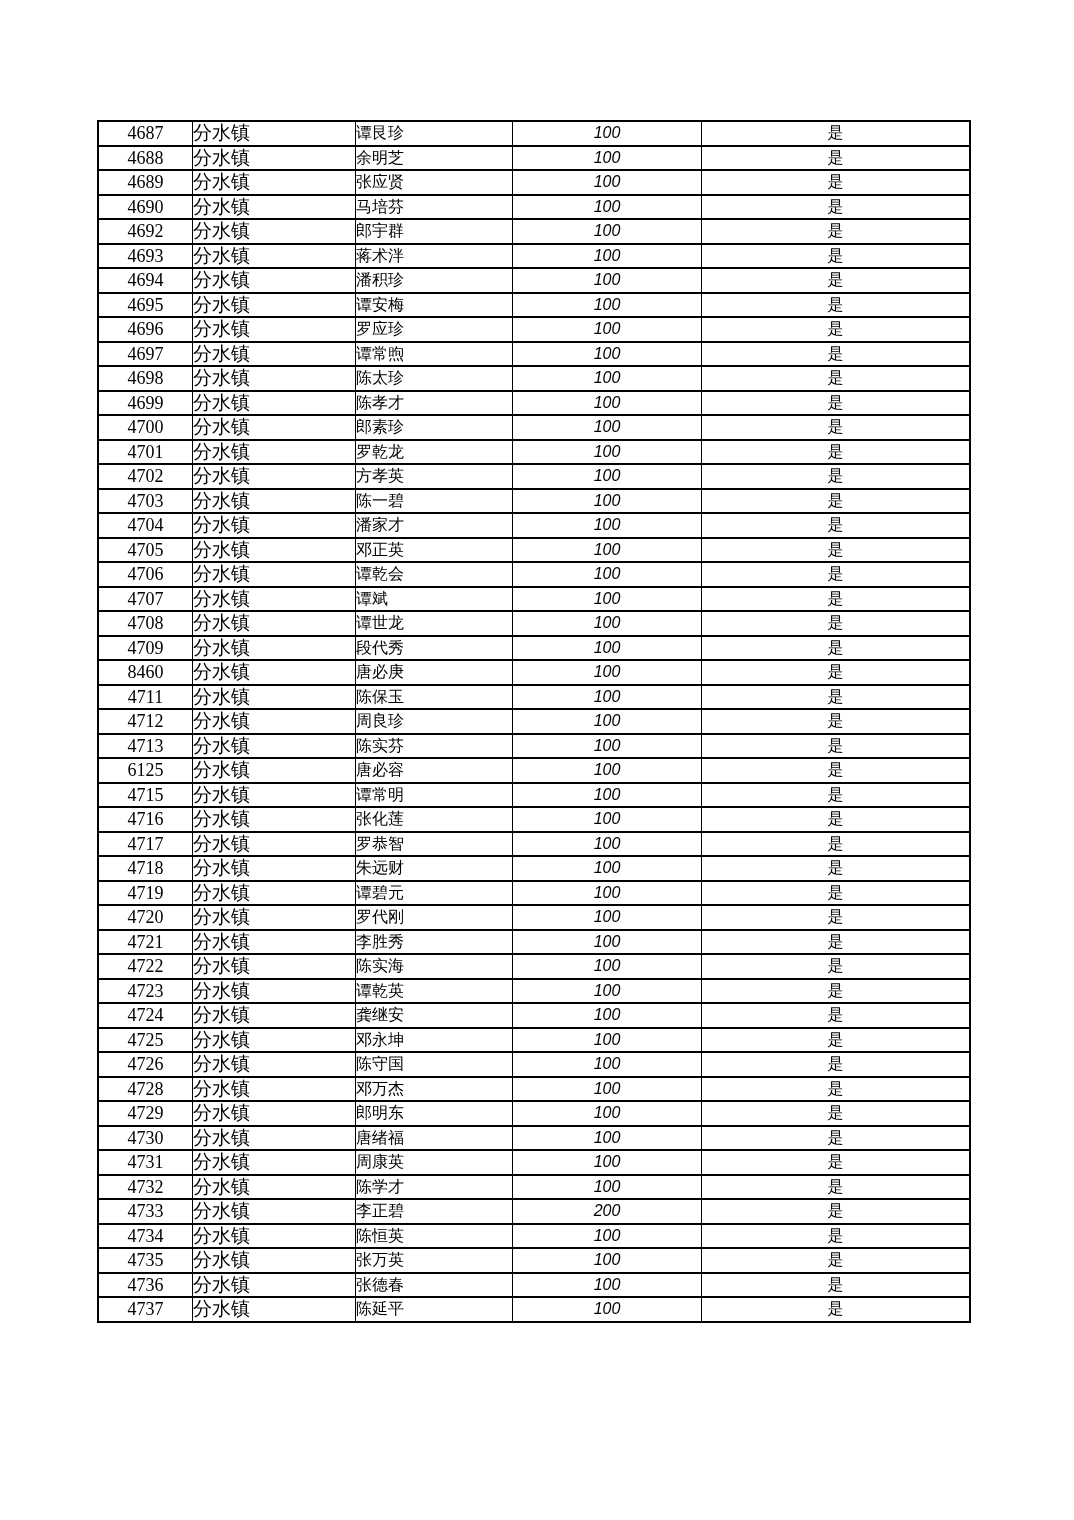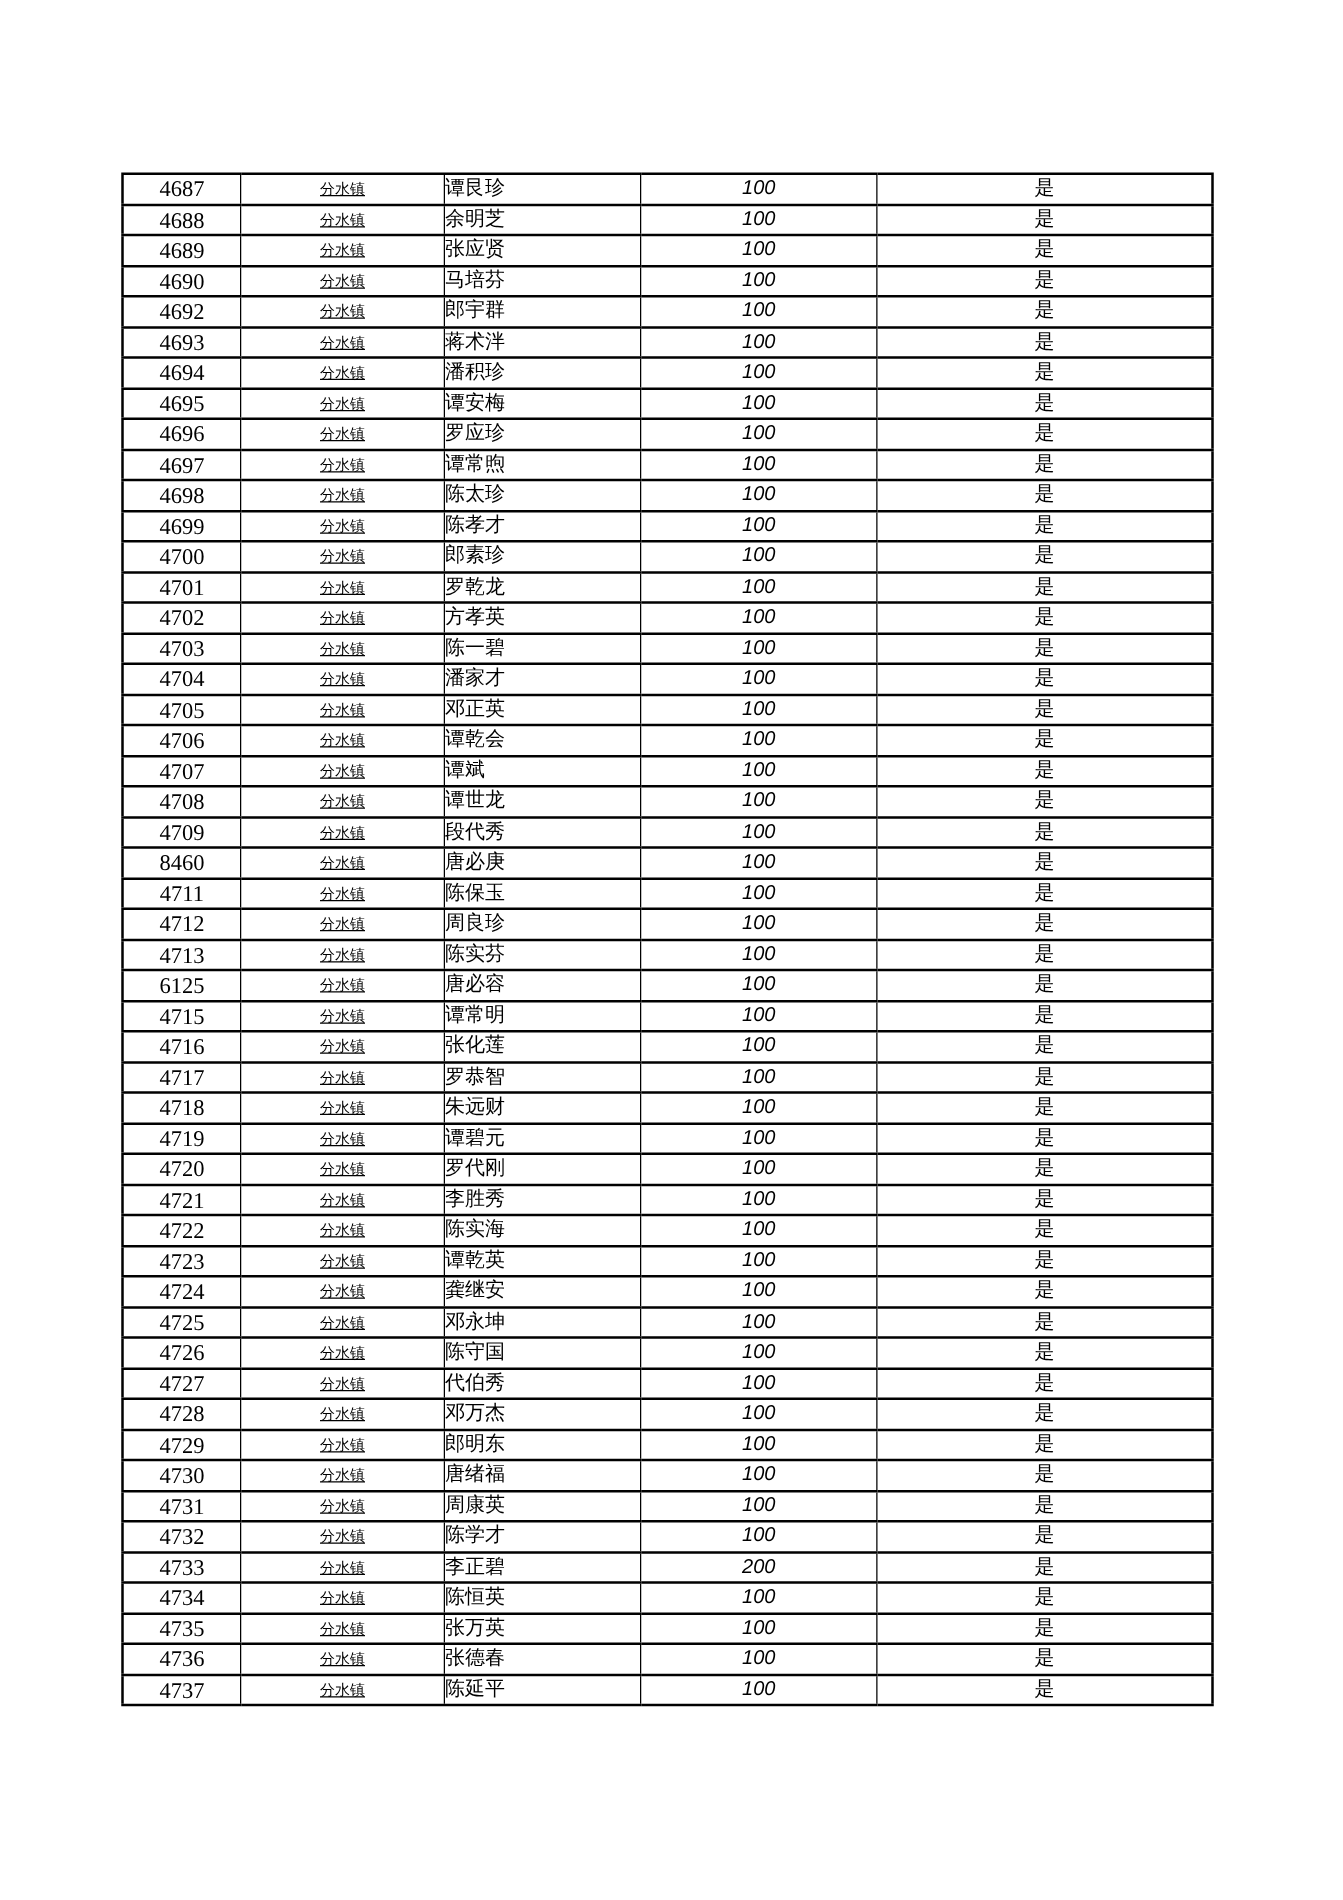--- a/index.html
+++ b/index.html
@@ -12,21 +12,21 @@
     width: 1074px;
     height: 1520px;
     background: #ffffff;
     overflow: hidden;
     font-family: "Liberation Serif", "DejaVu Serif", serif;
     color: #000000;
   }
   table.grid {
     position: absolute;
     left: 97px;
-    top: 138px;
+    top: 120px;
     width: 866px;
     border-collapse: collapse;
     table-layout: fixed;
     border: 2px solid #000000;
   }
   table.grid td {
     border-left: 1px solid #000000;
     border-right: 1px solid #000000;
     border-top: 2px solid #000000;
     border-bottom: 2px solid #000000;
@@ -38,24 +38,23 @@
     line-height: 22.5px;
   }
   td.col-id {
     width: 93px;
     text-align: center;
     font-size: 18px;
     font-family: "Liberation Serif", "DejaVu Serif", serif;
   }
   td.col-town {
     width: 162px;
-    text-align: center;
+    text-align: left;
     padding-left: 5px;
-    font-size: 12px;
-    text-decoration: underline;
+    font-size: 19px;
   }
   td.col-name {
     width: 156px;
     text-align: left;
     padding-left: 4px;
     font-size: 16px;
   }
   td.col-amount {
     width: 188px;
     text-align: center;
@@ -343,27 +342,20 @@
           <td class="col-confirm">是</td>
         </tr>
         <tr>
           <td class="col-id">4726</td>
           <td class="col-town">分水镇</td>
           <td class="col-name">陈守国</td>
           <td class="col-amount">100</td>
           <td class="col-confirm">是</td>
         </tr>
         <tr>
-          <td class="col-id">4727</td>
-          <td class="col-town">分水镇</td>
-          <td class="col-name">代伯秀</td>
-          <td class="col-amount">100</td>
-          <td class="col-confirm">是</td>
-        </tr>
-        <tr>
           <td class="col-id">4728</td>
           <td class="col-town">分水镇</td>
           <td class="col-name">邓万杰</td>
           <td class="col-amount">100</td>
           <td class="col-confirm">是</td>
         </tr>
         <tr>
           <td class="col-id">4729</td>
           <td class="col-town">分水镇</td>
           <td class="col-name">郎明东</td>

